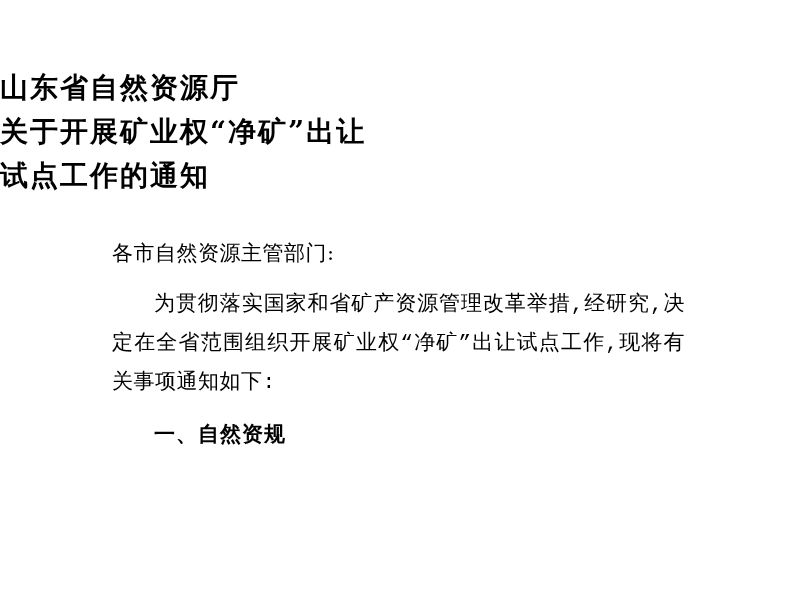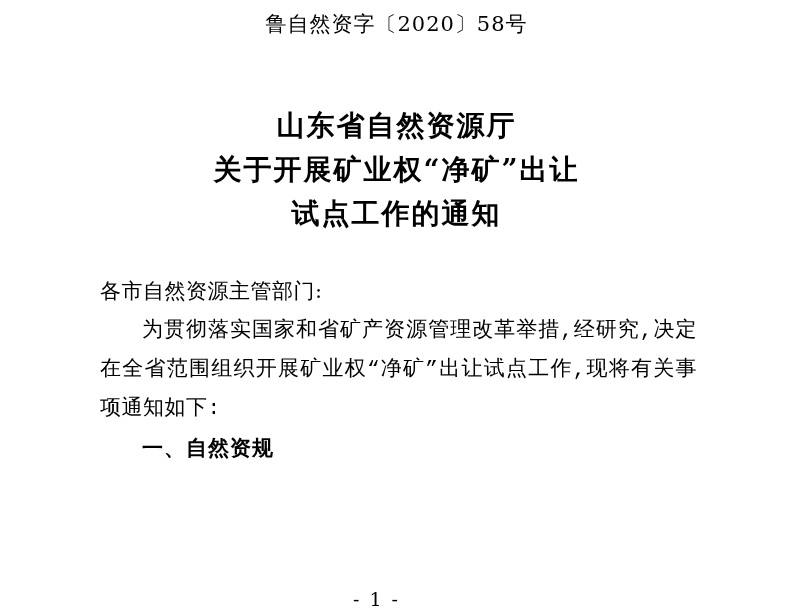--- a/index.html
+++ b/index.html
@@ -23,40 +23,40 @@
   .doc-number {
     text-align: center;
     font-size: 21px;
     letter-spacing: 1px;
     margin-top: 10px;
     font-family: "DejaVu Serif", "Liberation Serif", serif;
     white-space: nowrap;
   }
   .title-block {
     margin-top: 66px;
-    text-align: center;
+    text-align: left;
   }
   .title-line {
     font-size: 28px;
     font-weight: bold;
     letter-spacing: 2px;
     line-height: 44px;
     white-space: nowrap;
   }
   .body-block {
     margin-top: 36px;
     padding: 0 96px 0 100px;
   }
   .para {
     font-size: 21px;
     line-height: 39px;
     letter-spacing: 0.5px;
     text-align: justify;
     text-justify: inter-ideograph;
-    margin: 0;
+    margin: 12px;
   }
   .para.indent {
     text-indent: 42px;
     font-family: Liberation Mono, monospace;
   }
   .para.heading {
     font-weight: bold;
     text-indent: 42px;
     letter-spacing: 1px;
   }
@@ -72,21 +72,20 @@
     padding-right: 40px;
     font-size: 19px;
     letter-spacing: 2px;
   }
 </style>
 </head>
 <body>
 
 <div class="page">
 
-  <div class="doc-number">鲁自然资字〔2020〕58号</div>
 
   <div class="title-block">
     <div class="title-line">山东省自然资源厅</div>
     <div class="title-line">关于开展矿业权“净矿”出让</div>
     <div class="title-line">试点工作的通知</div>
   </div>
 
   <div class="body-block">
     <p class="para">各市自然资源主管部门:</p>
     <p class="para indent">为贯彻落实国家和省矿产资源管理改革举措,经研究,决定在全省范围组织开展矿业权“净矿”出让试点工作,现将有关事项通知如下:</p>

